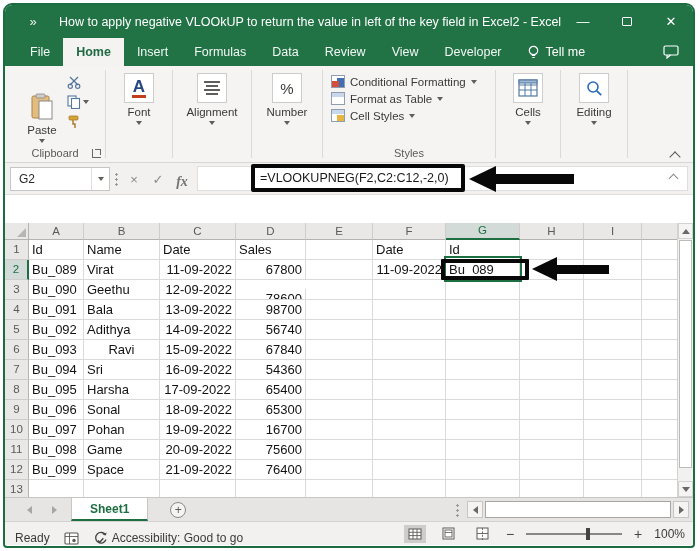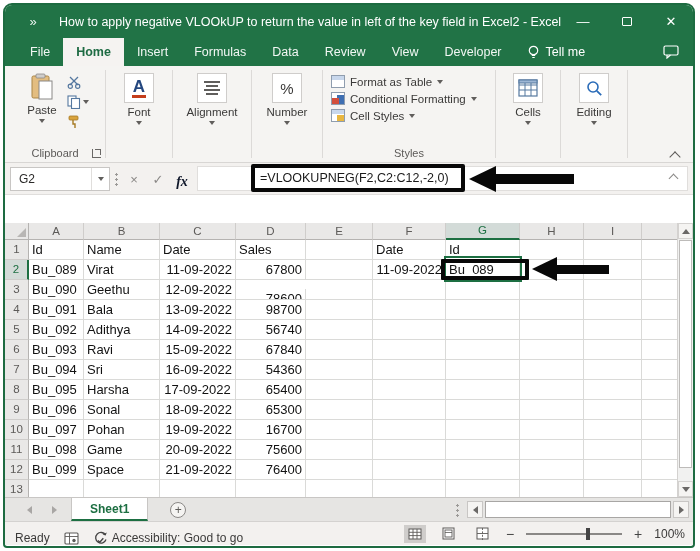--- a/index.html
+++ b/index.html
@@ -51,21 +51,21 @@
   .ribbon-collapse:before { content:""; position:absolute; left:0; top:2px; width:7px; height:7px; border-left:1.6px solid #5c5a58; border-top:1.6px solid #5c5a58; transform:rotate(45deg); }
 
   
   .formulabar { position:relative; height:32px; background:#f3f1ef; border-bottom:1px solid #e0dedc;padding-left:31px; }
   .namebox { position:absolute; left:5px; top:4px; width:100px; height:24px; background:#fff; border:1px solid #c8c6c4; display:flex; align-items:center; font-size:12px; color:#2b2a29; }
   .namebox .nb-text { flex:1; padding-left:8px; }
   .nb-dd { width:18px; height:100%; border-left:1px solid #e0dedc; display:flex; align-items:center; justify-content:center; }
   .dots3 { position:absolute; left:110px; top:9px; width:3px; height:14px;
     background:radial-gradient(circle, #9a9896 1px, transparent 1.2px) 0 0/3px 5px repeat-y; }
   .fb-btn { position:absolute; top:5px; width:22px; height:22px; display:flex; align-items:center; justify-content:center; font-size:13px; color:#8a8886; }
-  .fx { font-family:"Liberation Serif", serif; font-style:italic; font-weight:bold; font-size:14px; color:#0f172a;margin-top:6px; }
+  .fx { font-family:"Liberation Serif", serif; font-style:italic; font-weight:bold; font-size:14px; color:#737373;margin-top:6px; }
   .fb-input { position:absolute; left:192px; right:5px; top:3px; bottom:3px; background:#fff; border:1px solid #e0dedc; }
   .fb-collapse { position:absolute; right:14px; top:11px; width:9px; height:6px; }
   .fb-collapse:before { content:""; position:absolute; left:0; top:1px; width:6px; height:6px; border-left:1.4px solid #8a8886; border-top:1.4px solid #8a8886; transform:rotate(45deg); }
   .formula-annot { position:absolute; left:246px; top:1px; width:214px; height:28px; border:4px solid #080808; border-radius:2px; display:flex; align-items:center; background:#fff; }
   .formula-annot .ftext { font-size:12.5px; color:#1a1a1a; padding-left:5px; white-space:nowrap; }
 
   
   .annot-arrow { position:absolute; display:flex; align-items:center; }
   .annot-arrow .head { width:0; height:0; border-top:13px solid transparent; border-bottom:13px solid transparent; border-right:27px solid #080808; }
   .annot-arrow .tail { width:78px; height:10px; background:#080808; }
@@ -169,21 +169,21 @@
       <svg width="16" height="14" viewBox="0 0 16 14">
         <rect x="1" y="1" width="14" height="9" rx="1.5" fill="none" stroke="#fff" stroke-width="1.2"></rect>
         <path d="M4 10 L4 13 L7.5 10" fill="none" stroke="#fff" stroke-width="1.2"></path>
       </svg>
     </div>
   </div>
 
   <div class="ribbon">
 
     <div class="rgroup" style="width:100px;">
-      <div class="big-btn" style="width:42px;">
+      <div class="big-btn" style="width:42px;justify-content:center;">
         <svg width="24" height="28" viewBox="0 0 24 28">
           <rect x="2" y="3" width="17" height="22" rx="1.5" fill="#e3bd80" stroke="#a98547" stroke-width="1"></rect>
           <rect x="6" y="1" width="9" height="4" rx="1" fill="#cfcdcb" stroke="#8a8886" stroke-width="0.8"></rect>
           <rect x="9" y="8" width="13" height="18" fill="#fff" stroke="#8a8886" stroke-width="1"></rect>
         </svg>
         <span class="blabel">Paste</span>
         <span class="chev"></span>
       </div>
       <div class="clip-col">
         <span class="mini">
@@ -251,27 +251,27 @@
         <span class="blabel">Number</span>
         <span class="chev"></span>
       </div>
     </div>
 
     <div class="vsep"></div>
 
     <div class="rgroup" style="width:172px; justify-content:flex-start; padding-left:8px;">
       <div class="styles-rows">
         <span class="srow">
+          <span class="sic cf"></span>
+          <span>Conditional Formatting</span>
+          <span class="chev" style="margin-top:0;"></span>
+        </span>
+        <span class="srow">
           <span class="sic"></span>
           <span>Format as Table</span>
-          <span class="chev" style="margin-top:0;"></span>
-        </span>
-        <span class="srow">
-          <span class="sic cf"></span>
-          <span>Conditional Formatting</span>
           <span class="chev" style="margin-top:0;"></span>
         </span>
         <span class="srow">
           <span class="sic cs"></span>
           <span>Cell Styles</span>
           <span class="chev" style="margin-top:0;"></span>
         </span>
       </div>
       <span class="grp-label">Styles</span>
     </div>
@@ -424,21 +424,21 @@
               <div class="cell" style="width: 67px;"></div>
               <div class="cell num" style="width: 73px;"></div>
               <div class="cell" style="width: 74px;"></div>
               <div class="cell" style="width: 64px;"></div>
               <div class="cell" style="width: 58px;"></div>
               <div class="cell fill"></div>
             </div>
             <div class="rrow">
               <div class="row-h">6</div>
               <div class="cell" style="width: 55px;">Bu_093</div>
-              <div class="cell" style="width: 76px;">Ravi</div>
+              <div class="cell" style="width: 76px; text-align: center;">Ravi</div>
               <div class="cell num" style="width: 76px;">15-09-2022</div>
               <div class="cell num" style="width: 70px;">67840</div>
               <div class="cell" style="width: 67px;"></div>
               <div class="cell num" style="width: 73px;"></div>
               <div class="cell" style="width: 74px;"></div>
               <div class="cell" style="width: 64px;"></div>
               <div class="cell" style="width: 58px;"></div>
               <div class="cell fill"></div>
             </div>
             <div class="rrow">

